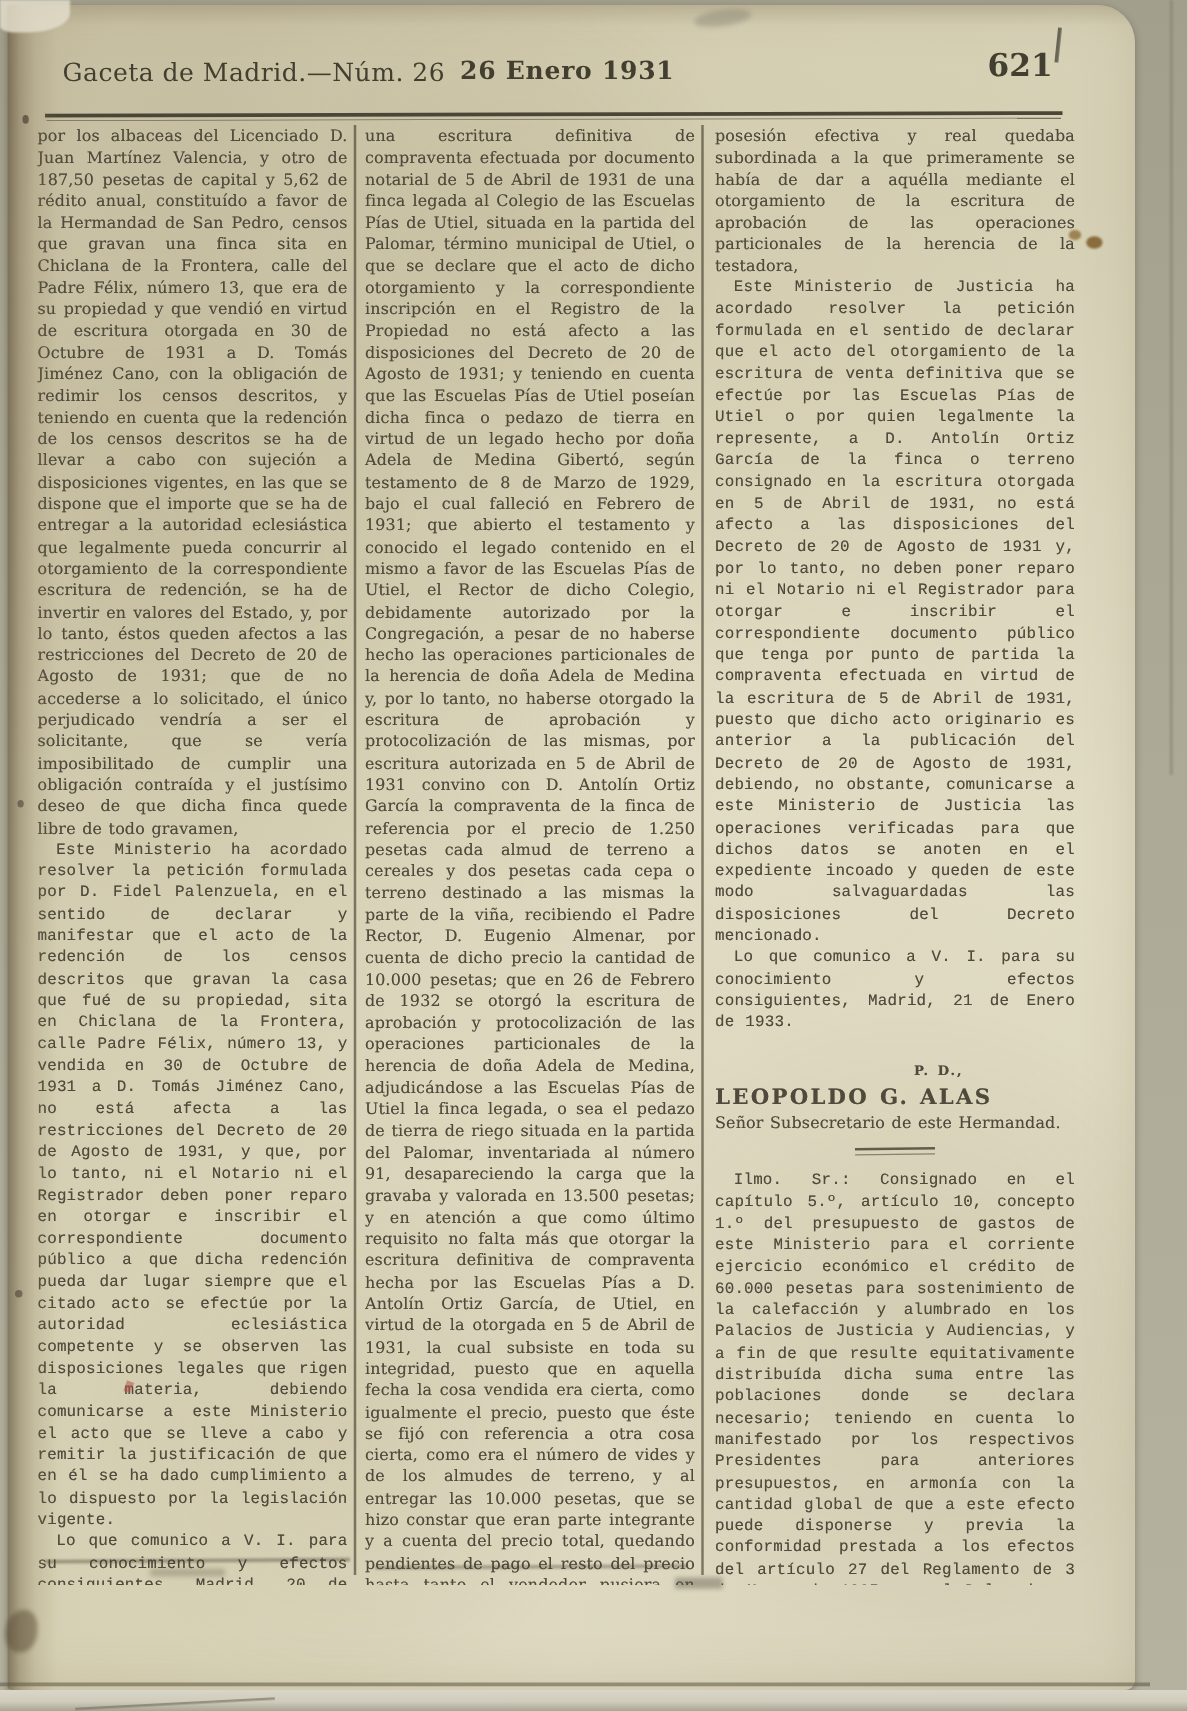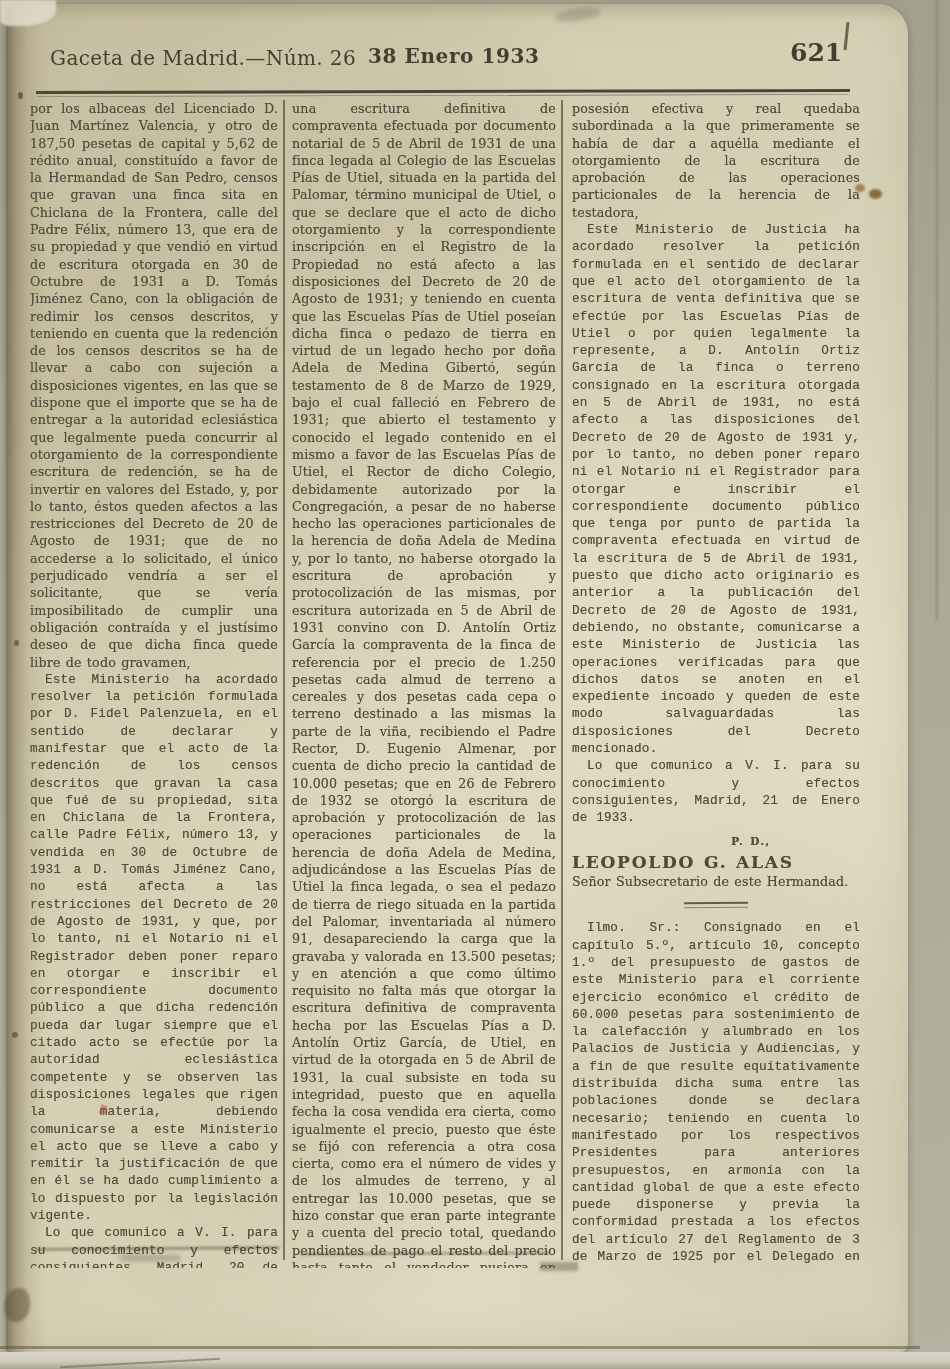--- a/index.html
+++ b/index.html
@@ -56,21 +56,21 @@
        text-align:justify;letter-spacing:0.15px;word-spacing:1px;
        text-shadow:0 0 0.5px rgba(79,74,59,0.55);}
   .col-1{width:248px;margin-right:14px;}
   .col-2{width:264px;margin-right:16px;}
   .col-3{width:288px;}
   .v-rule{position:absolute;top:0;width:1.5px;height:1160px;background:rgba(60,54,39,0.6);}
   .v-rule.r1{left:253px;}
   .v-rule.r2{left:531px;}
   .blk-p{margin:0;}
   .blk-p.indent{text-indent:15px;font-family:Liberation Mono, monospace;}
-  .blk-pd{text-align:center;font-size:10.5px;font-weight:bold;letter-spacing:1.5px;margin-top:7px;padding-left:70px;}
+  .blk-pd{text-align:center;font-size:10.5px;font-weight:bold;letter-spacing:1.5px;margin-top:23px;padding-left:70px;}
   .blk-name{text-align:left;font-size:17px;font-weight:bold;letter-spacing:1.8px;margin:3px 0 2px 0;}
   .blk-addressee{padding-left:16px;text-indent:-16px;margin-top:2px;}
   .sec-divider{width:64px;height:3px;margin:12px auto 11px auto;
     border-top:2px solid rgba(68,62,46,0.8);border-bottom:1px solid rgba(68,62,46,0.55);
     transform:rotate(-0.6deg);}
   
   .mark{position:absolute;pointer-events:none;}
   .smudge-top{left:555px;top:8px;width:46px;height:13px;background:rgba(95,95,85,0.28);border-radius:50%;filter:blur(2px);transform:rotate(-8deg);}
   .brown-spot-a{left:855px;top:184px;width:10px;height:8px;background:#8a6a30;border-radius:50%;filter:blur(1px);opacity:0.75;}
   .brown-spot-b{left:869px;top:189px;width:13px;height:10px;background:#7c5b28;border-radius:50%;filter:blur(0.8px);opacity:0.85;}
@@ -87,21 +87,21 @@
   .corner-scrap{left:0;top:0;width:56px;height:26px;background:rgba(226,221,203,0.85);border-radius:0 0 60% 20%;filter:blur(1px);}
   .bottom-strip{left:0;top:1352px;width:950px;height:17px;background:linear-gradient(180deg,#d9d6c8 0%,#cfccbc 55%,#a7a492 100%);}
   .bottom-line{left:60px;top:1362px;width:160px;height:2px;background:rgba(110,106,90,0.6);transform:rotate(-3deg);filter:blur(0.5px);}
 </style>
 </head>
 <body>
 
 <div class="page">
   <div class="header">
     <div class="h-title">Gaceta de Madrid.—Núm. 26</div>
-    <div class="h-date">38 Enero 1933</div>
+    <div class="h-date">26 Enero 1931</div>
     <div class="h-page">621</div>
     <div class="h-rule"></div>
   </div>
 
   <div class="cols">
     <div class="col col-1">
         <div class="blk-p">por los albaceas del Licenciado D. Juan Martínez Valencia, y otro de 187,50 pesetas de capital y 5,62 de rédito anual, constituído a favor de la Hermandad de San Pedro, censos que gravan una finca sita en Chiclana de la Frontera, calle del Padre Félix, número 13, que era de su propiedad y que vendió en virtud de escritura otorgada en 30 de Octubre de 1931 a D. Tomás Jiménez Cano, con la obligación de redimir los censos descritos, y teniendo en cuenta que la redención de los censos descritos se ha de llevar a cabo con sujeción a disposiciones vigentes, en las que se dispone que el importe que se ha de entregar a la autoridad eclesiástica que legalmente pueda concurrir al otorgamiento de la correspondiente escritura de redención, se ha de invertir en valores del Estado, y, por lo tanto, éstos queden afectos a las restricciones del Decreto de 20 de Agosto de 1931; que de no accederse a lo solicitado, el único perjudicado vendría a ser el solicitante, que se vería imposibilitado de cumplir una obligación contraída y el justísimo deseo de que dicha finca quede libre de todo gravamen,</div>
         <div class="blk-p indent">Este Ministerio ha acordado resolver la petición formulada por D. Fidel Palenzuela, en el sentido de declarar y manifestar que el acto de la redención de los censos descritos que gravan la casa que fué de su propiedad, sita en Chiclana de la Frontera, calle Padre Félix, número 13, y vendida en 30 de Octubre de 1931 a D. Tomás Jiménez Cano, no está afecta a las restricciones del Decreto de 20 de Agosto de 1931, y que, por lo tanto, ni el Notario ni el Registrador deben poner reparo en otorgar e inscribir el correspondiente documento público a que dicha redención pueda dar lugar siempre que el citado acto se efectúe por la autoridad eclesiástica competente y se observen las disposiciones legales que rigen la materia, debiendo comunicarse a este Ministerio el acto que se lleve a cabo y remitir la justificación de que en él se ha dado cumplimiento a lo dispuesto por la legislación vigente.</div>
         <div class="blk-p indent">Lo que comunico a V. I. para su conocimiento y efectos consiguientes. Madrid, 20 de Enero de 1933.</div>
         <div class="blk-pd">P. D.,</div>

